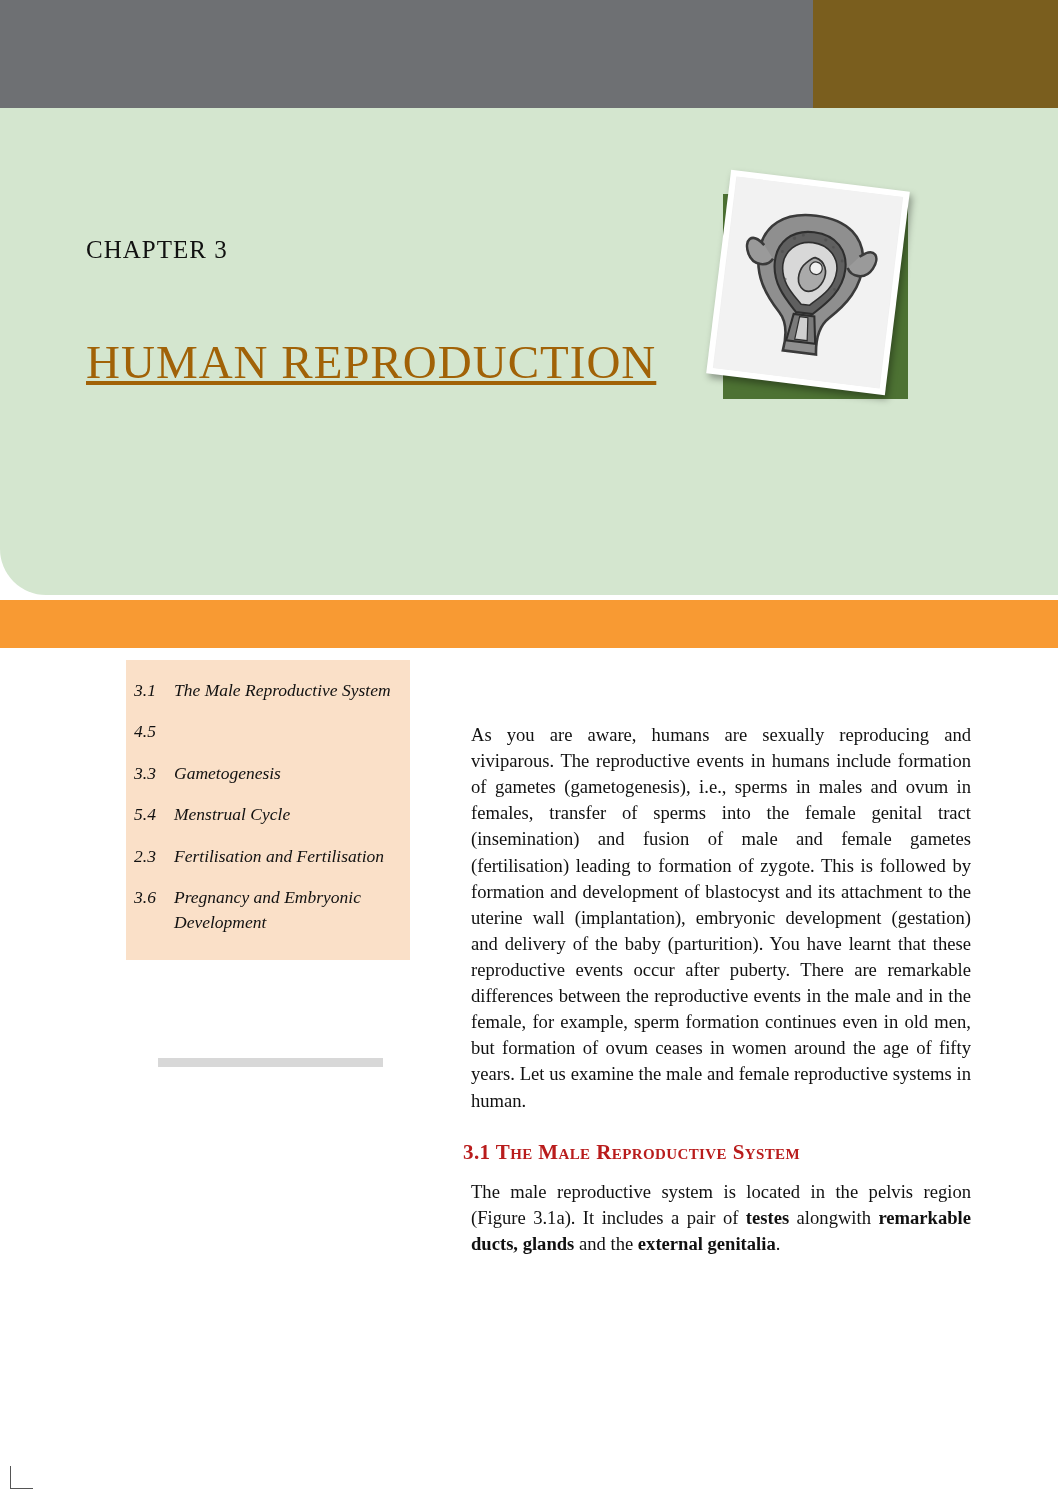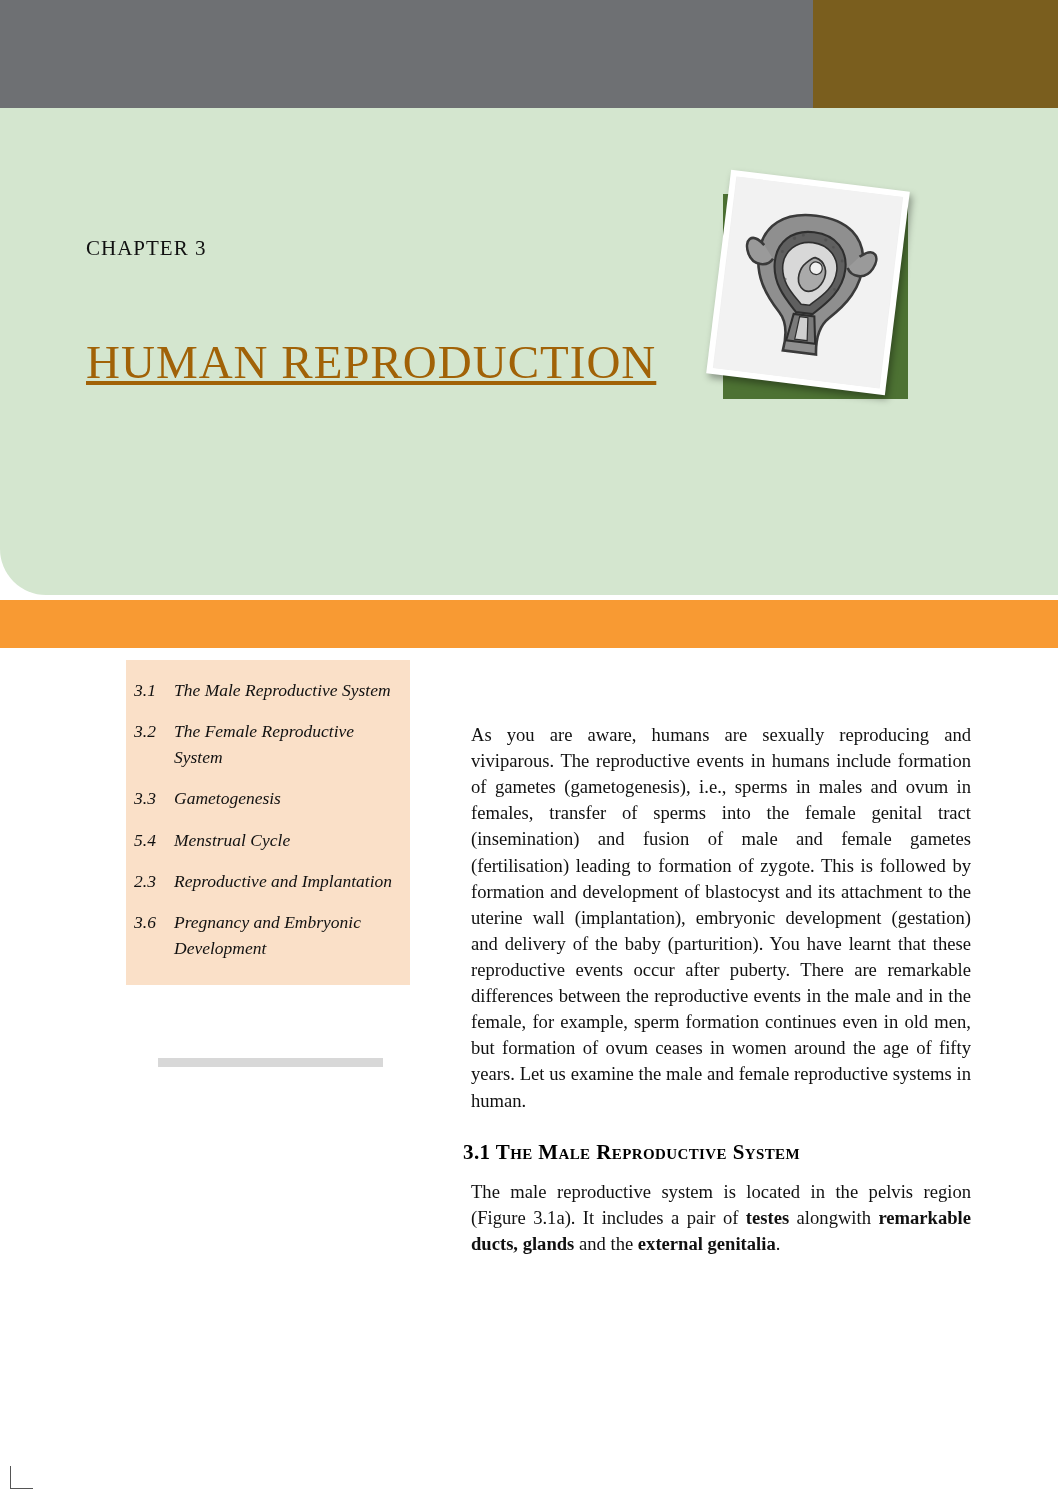--- a/index.html
+++ b/index.html
@@ -59,21 +59,21 @@
     top: 108px;
     width: 100%;
     height: 487px;
     background: #d4e6cf;
     border-bottom-left-radius: 46px;
   }
   .chapter-label {
     position: absolute;
     left: 86px;
     top: 236px;
-    font-size: 21px;
+    font-size: 25px;
     letter-spacing: 1px;
     color: #111;
     font-family: "Liberation Serif", serif;
   }
   .chapter-title {
     position: absolute;
     left: 86px;
     top: 335px;
     font-size: 47px;
     letter-spacing: 1px;
@@ -172,21 +172,21 @@
   }
   .body-col p {
     margin: 0 0 0 8px;
     text-align: justify;
     font-size: 18.6px;
     line-height: 1.405;
     color: #111;
   }
   .section-head {
     margin: 26px 0 14px 0;
-    color: #000000;
+    color: #b91c1c;
     font-size: 21px;
     font-weight: bold;
     font-variant: small-caps;
     letter-spacing: 0.4px;
     font-family: "Liberation Serif", serif;
   }
   .section-head .num { font-variant: normal; }
   .para-2 {
     margin-top: 0;
   }
@@ -247,34 +247,33 @@
   </div>
 
   <div class="orange-band"></div>
 
   <div class="toc-box">
     <div class="toc-item">
       <span class="toc-num">3.1</span>
       <span class="toc-label">The Male Reproductive System</span>
     </div>
     <div class="toc-item">
-      <span class="toc-num">3.2</span>
-      <span class="toc-label">The Female Reproductive System</span>
+      <span class="toc-num">4.5</span>
     </div>
     <div class="toc-item">
       <span class="toc-num">3.3</span>
       <span class="toc-label">Gametogenesis</span>
     </div>
     <div class="toc-item">
       <span class="toc-num">5.4</span>
       <span class="toc-label">Menstrual Cycle</span>
     </div>
     <div class="toc-item">
       <span class="toc-num">2.3</span>
-      <span class="toc-label">Reproductive and Implantation</span>
+      <span class="toc-label">Fertilisation and Fertilisation</span>
     </div>
     <div class="toc-item">
       <span class="toc-num">3.6</span>
       <span class="toc-label">Pregnancy and Embryonic Development</span>
     </div>
   </div>
   <div class="toc-underline"></div>
 
   <div class="body-col">
     <p>As you are aware, humans are sexually reproducing and viviparous. The reproductive events in humans include formation of gametes (gametogenesis), i.e., sperms in males and ovum in females, transfer of sperms into the female genital tract (insemination) and fusion of male and female gametes (fertilisation) leading to formation of zygote. This is followed by formation and development of blastocyst and its attachment to the uterine wall (implantation), embryonic development (gestation) and delivery of the baby (parturition). You have learnt that these reproductive events occur after puberty. There are remarkable differences between the reproductive events in the male and in the female, for example, sperm formation continues even in old men, but formation of ovum ceases in women around the age of fifty years. Let us examine the male and female reproductive systems in human.</p>

